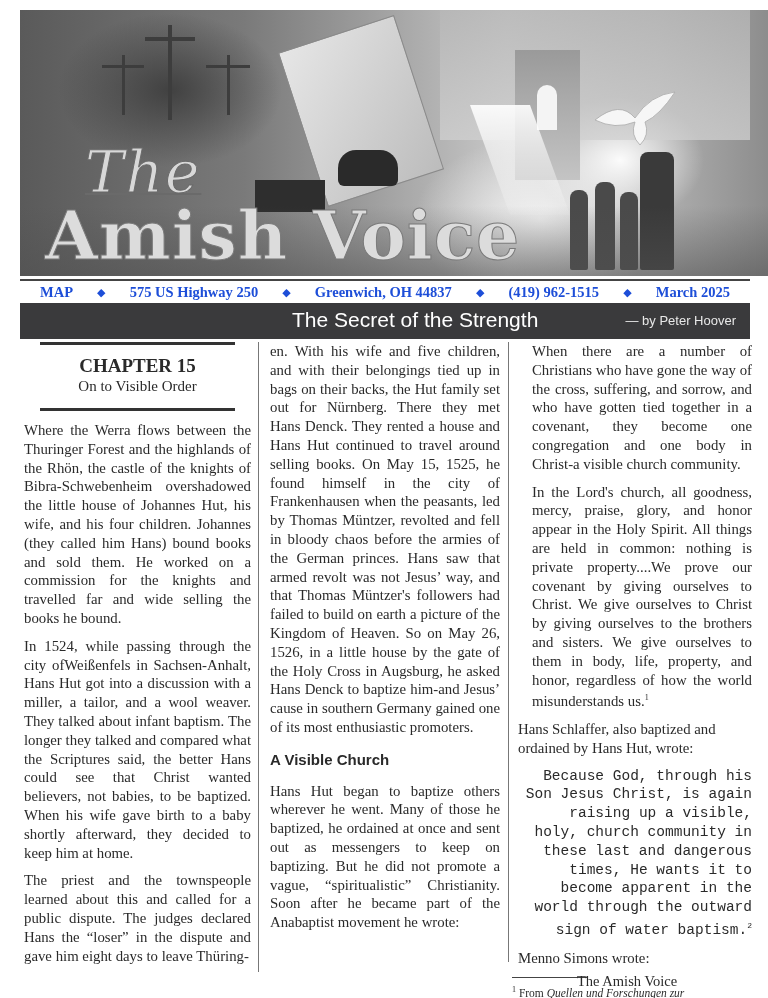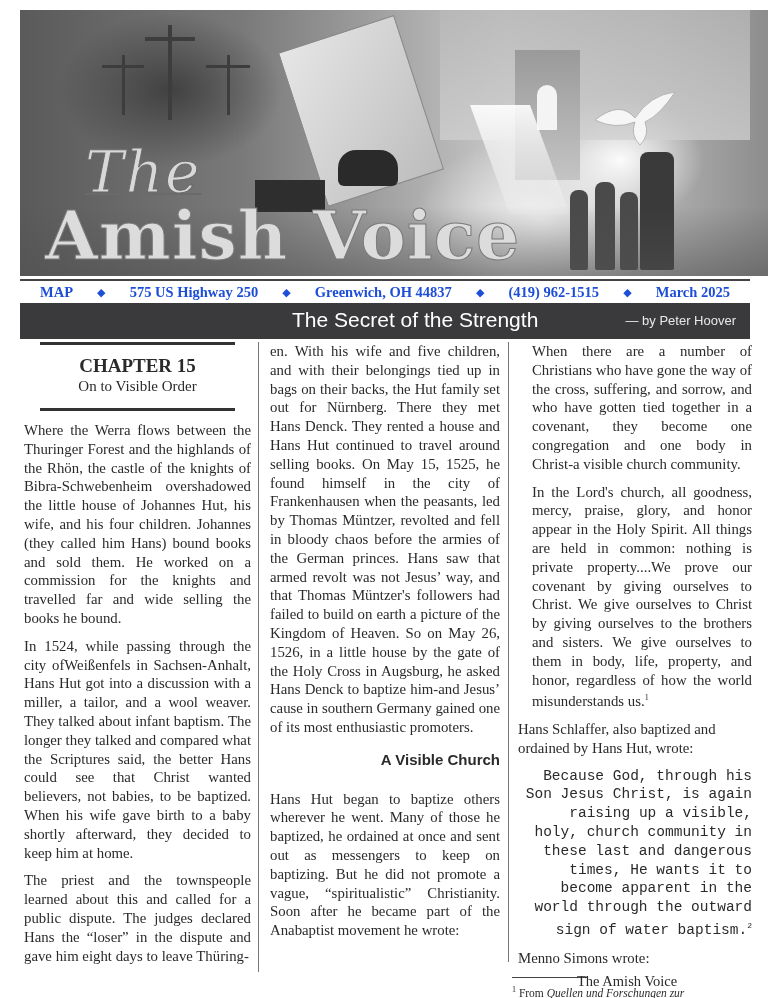--- a/index.html
+++ b/index.html
@@ -31,21 +31,21 @@
   .titlebar .by{position:absolute;right:14px;top:10px;font-family:"Liberation Sans","DejaVu Sans",sans-serif;font-size:13px;color:#e8e8e8;}
   .col{position:absolute;top:342px;font-size:14.8px;line-height:18.8px;text-align:justify;}
   .col p{margin:0 0 9px 0;}
   .c1{left:24px;width:227px;}
   .c2{left:270px;width:230px;}
   .c3{left:520px;width:232px;}
   .vline{position:absolute;width:1px;background:#777;}
   .chapter{text-align:center;margin:0 16px 10px 16px;border-top:3px solid #333;border-bottom:3px solid #333;padding:10px 0 12px 0;}
   .chapter .num{font-weight:bold;font-size:19px;line-height:22px;text-align:center;}
   .chapter .sub{font-weight:normal;font-size:15px;line-height:19px;}
-  .subhead{font-family:"Liberation Sans","DejaVu Sans",sans-serif;font-weight:bold;font-size:15px;text-align:right;margin:14px 0 20px 0;}
+  .subhead{font-family:"Liberation Sans","DejaVu Sans",sans-serif;font-weight:bold;font-size:15px;text-align:left;margin:14px 0 12px 0;}
   .quote{margin-left:12px;text-align:justify;}
   .quote2{margin-left:14px;text-align:right;font-size:14.5px;line-height:18.8px;font-family:Liberation Mono, monospace;}
   .fn-rule{width:75px;border-top:1px solid #444;margin:10px 0 6px -8px;}
   .fn{font-size:11.5px;line-height:12.5px;margin-left:-8px;text-align:left;}
   .fn i{font-style:italic;}
   sup{font-size:8px;}
   .footer{position:absolute;left:577px;top:973px;font-size:14.5px;color:#2a2a2a;}
 </style>
 </head>
 <body>

